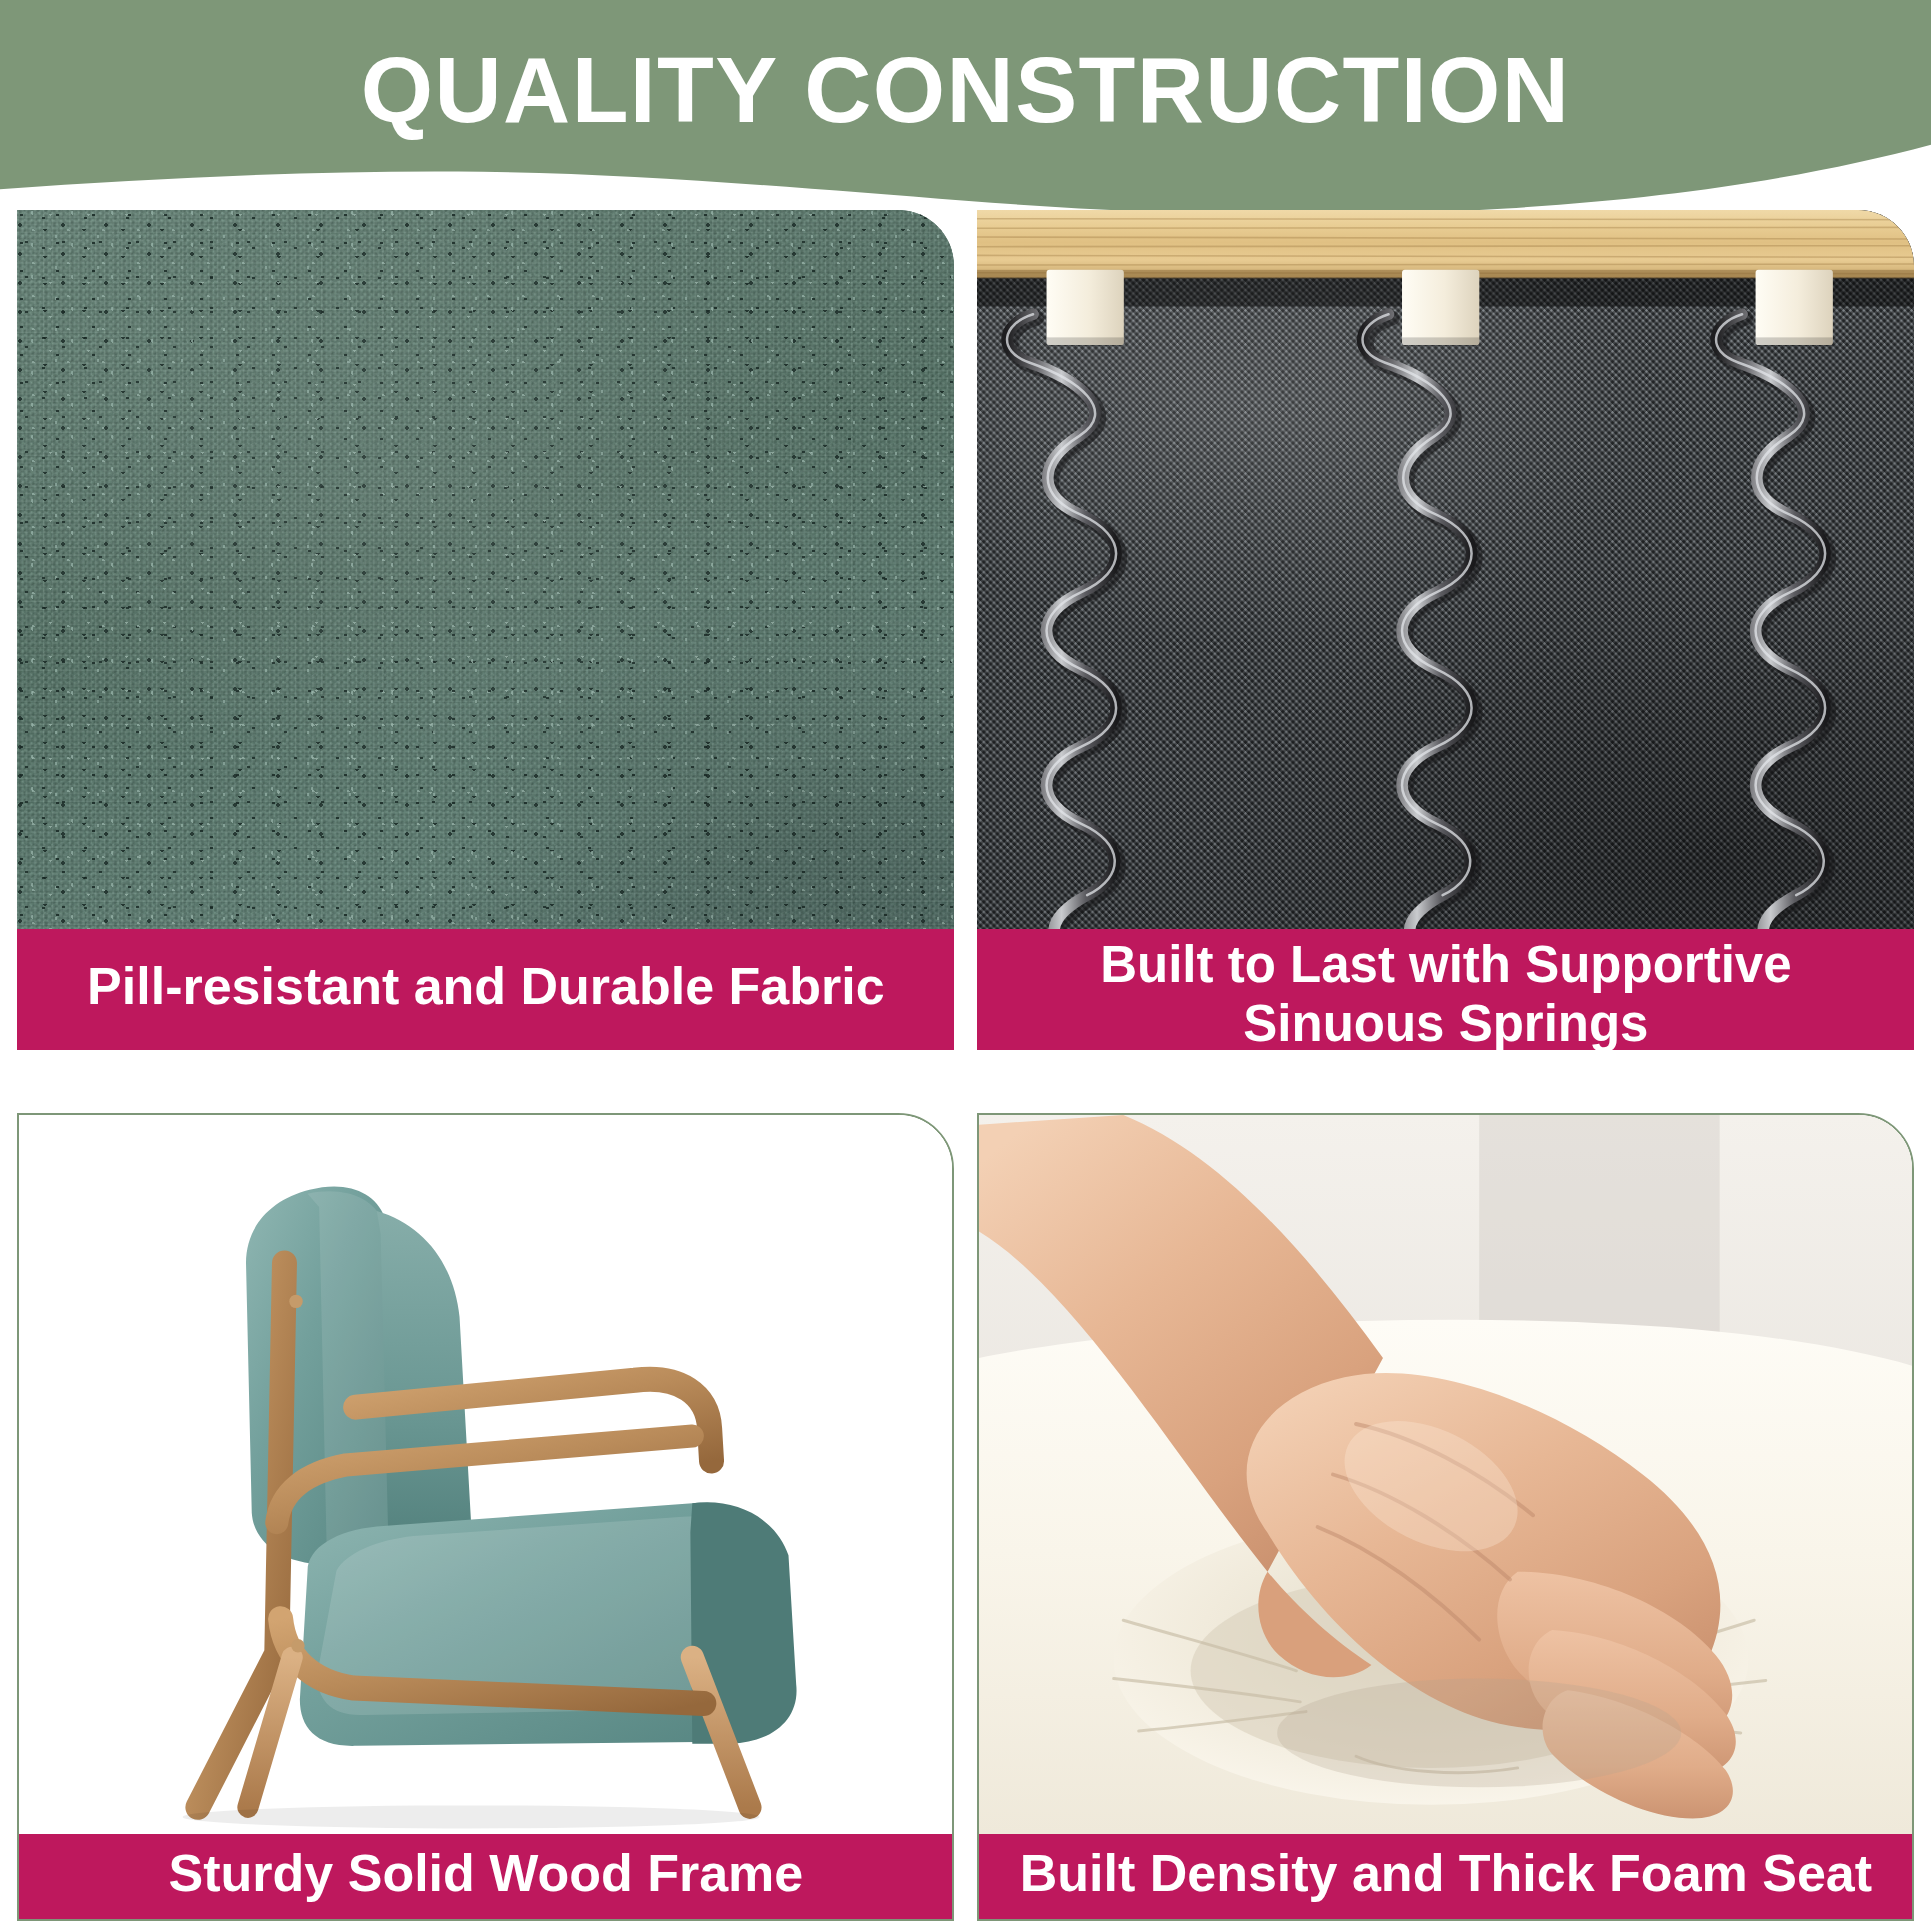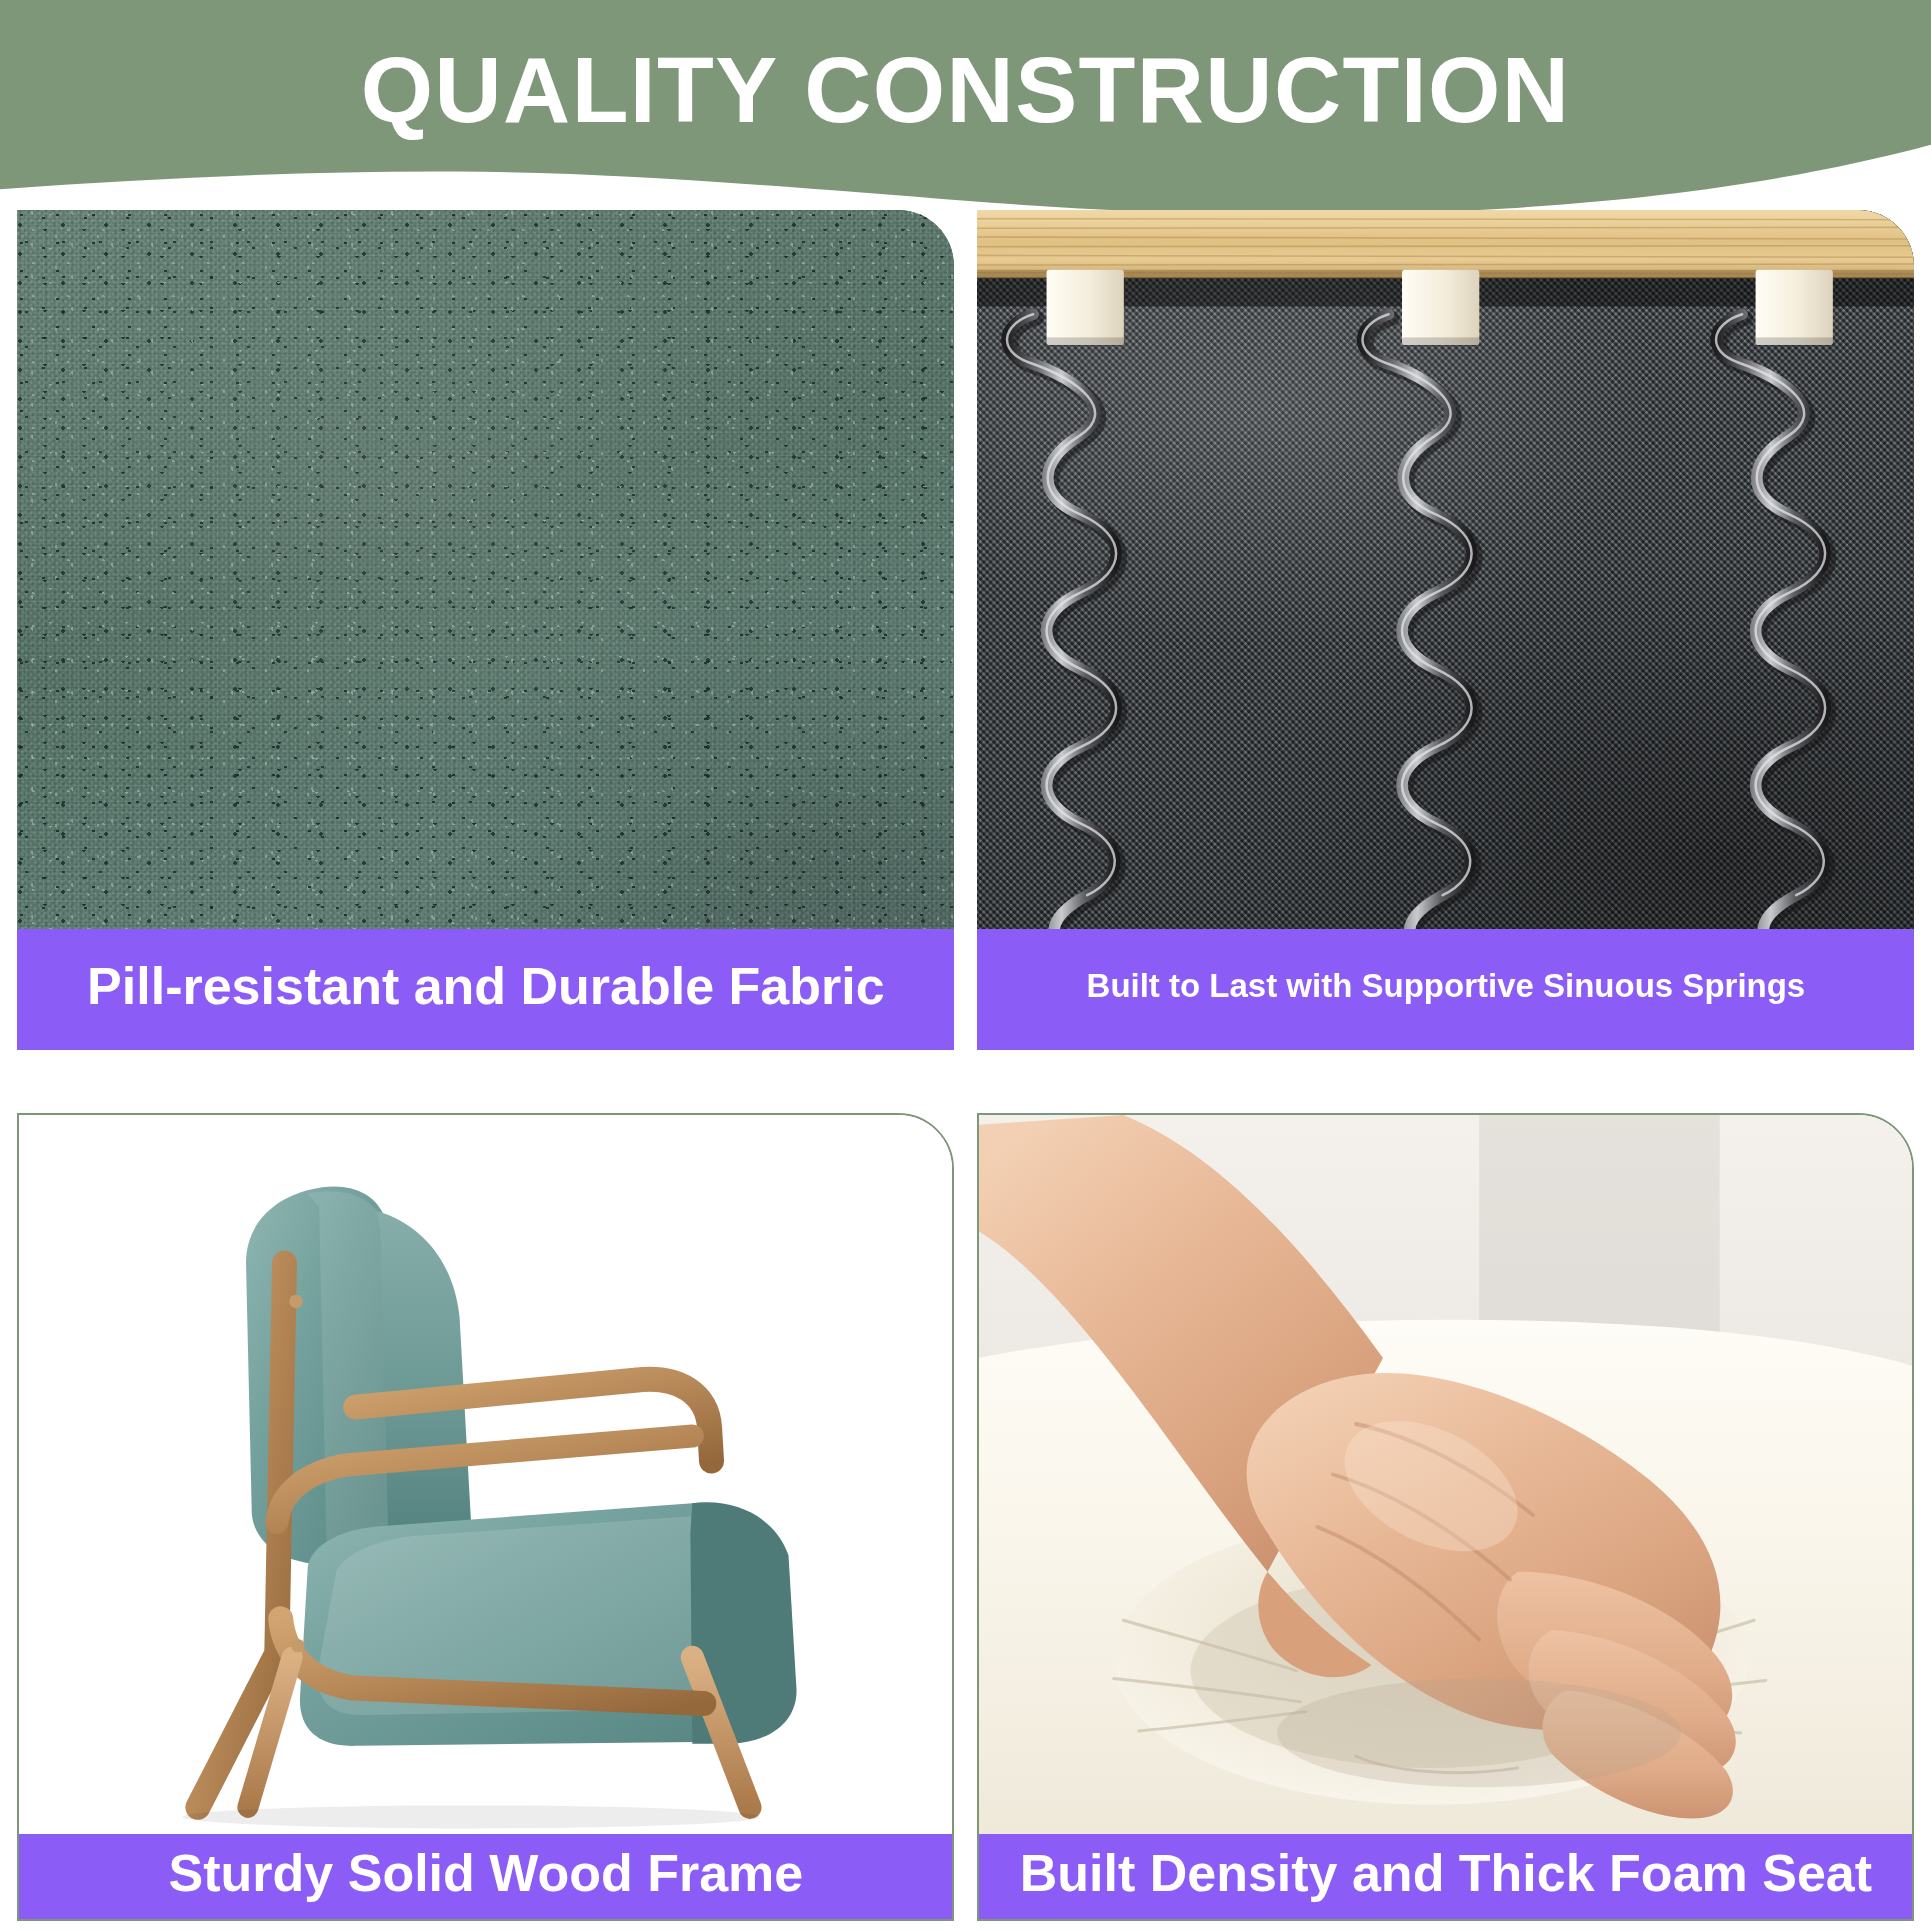--- a/index.html
+++ b/index.html
@@ -88,33 +88,33 @@
     overflow: hidden;
     border-radius: 0 53px 0 0;
   }
   .card.outlined .card-media {
     background: #ffffff;
     border-radius: 0 53px 0 0;
   }
 
   .card-caption {
     flex: 1 1 auto;
-    background: #8b5cf6;
+    background: #be185d;
     color: #ffffff;
     display: flex;
     align-items: center;
     justify-content: center;
     text-align: center;
     font-family: "Liberation Sans", sans-serif;
     font-weight: 700;
     font-size: 52px;
     line-height: 1.17;
     padding: 5.8px 25px 11.6px 25px;
   }
-  .card-caption.two-line { font-size: 33px; }
+  .card-caption.two-line { font-size: 51px; }
 
   
   .fabric-swatch {
     position: absolute;
     inset: 0;
     background-color: #5d7d72;
     background-image:
       radial-gradient(ellipse 2.9px 1.9px at 12% 18%, rgba(24,40,36,.85) 0 60%, transparent 61%),
       radial-gradient(ellipse 1.9px 2.9px at 38% 9%, rgba(150,178,168,.75) 0 60%, transparent 61%),
       radial-gradient(ellipse 2.9px 1.9px at 63% 27%, rgba(20,36,32,.8) 0 60%, transparent 61%),

